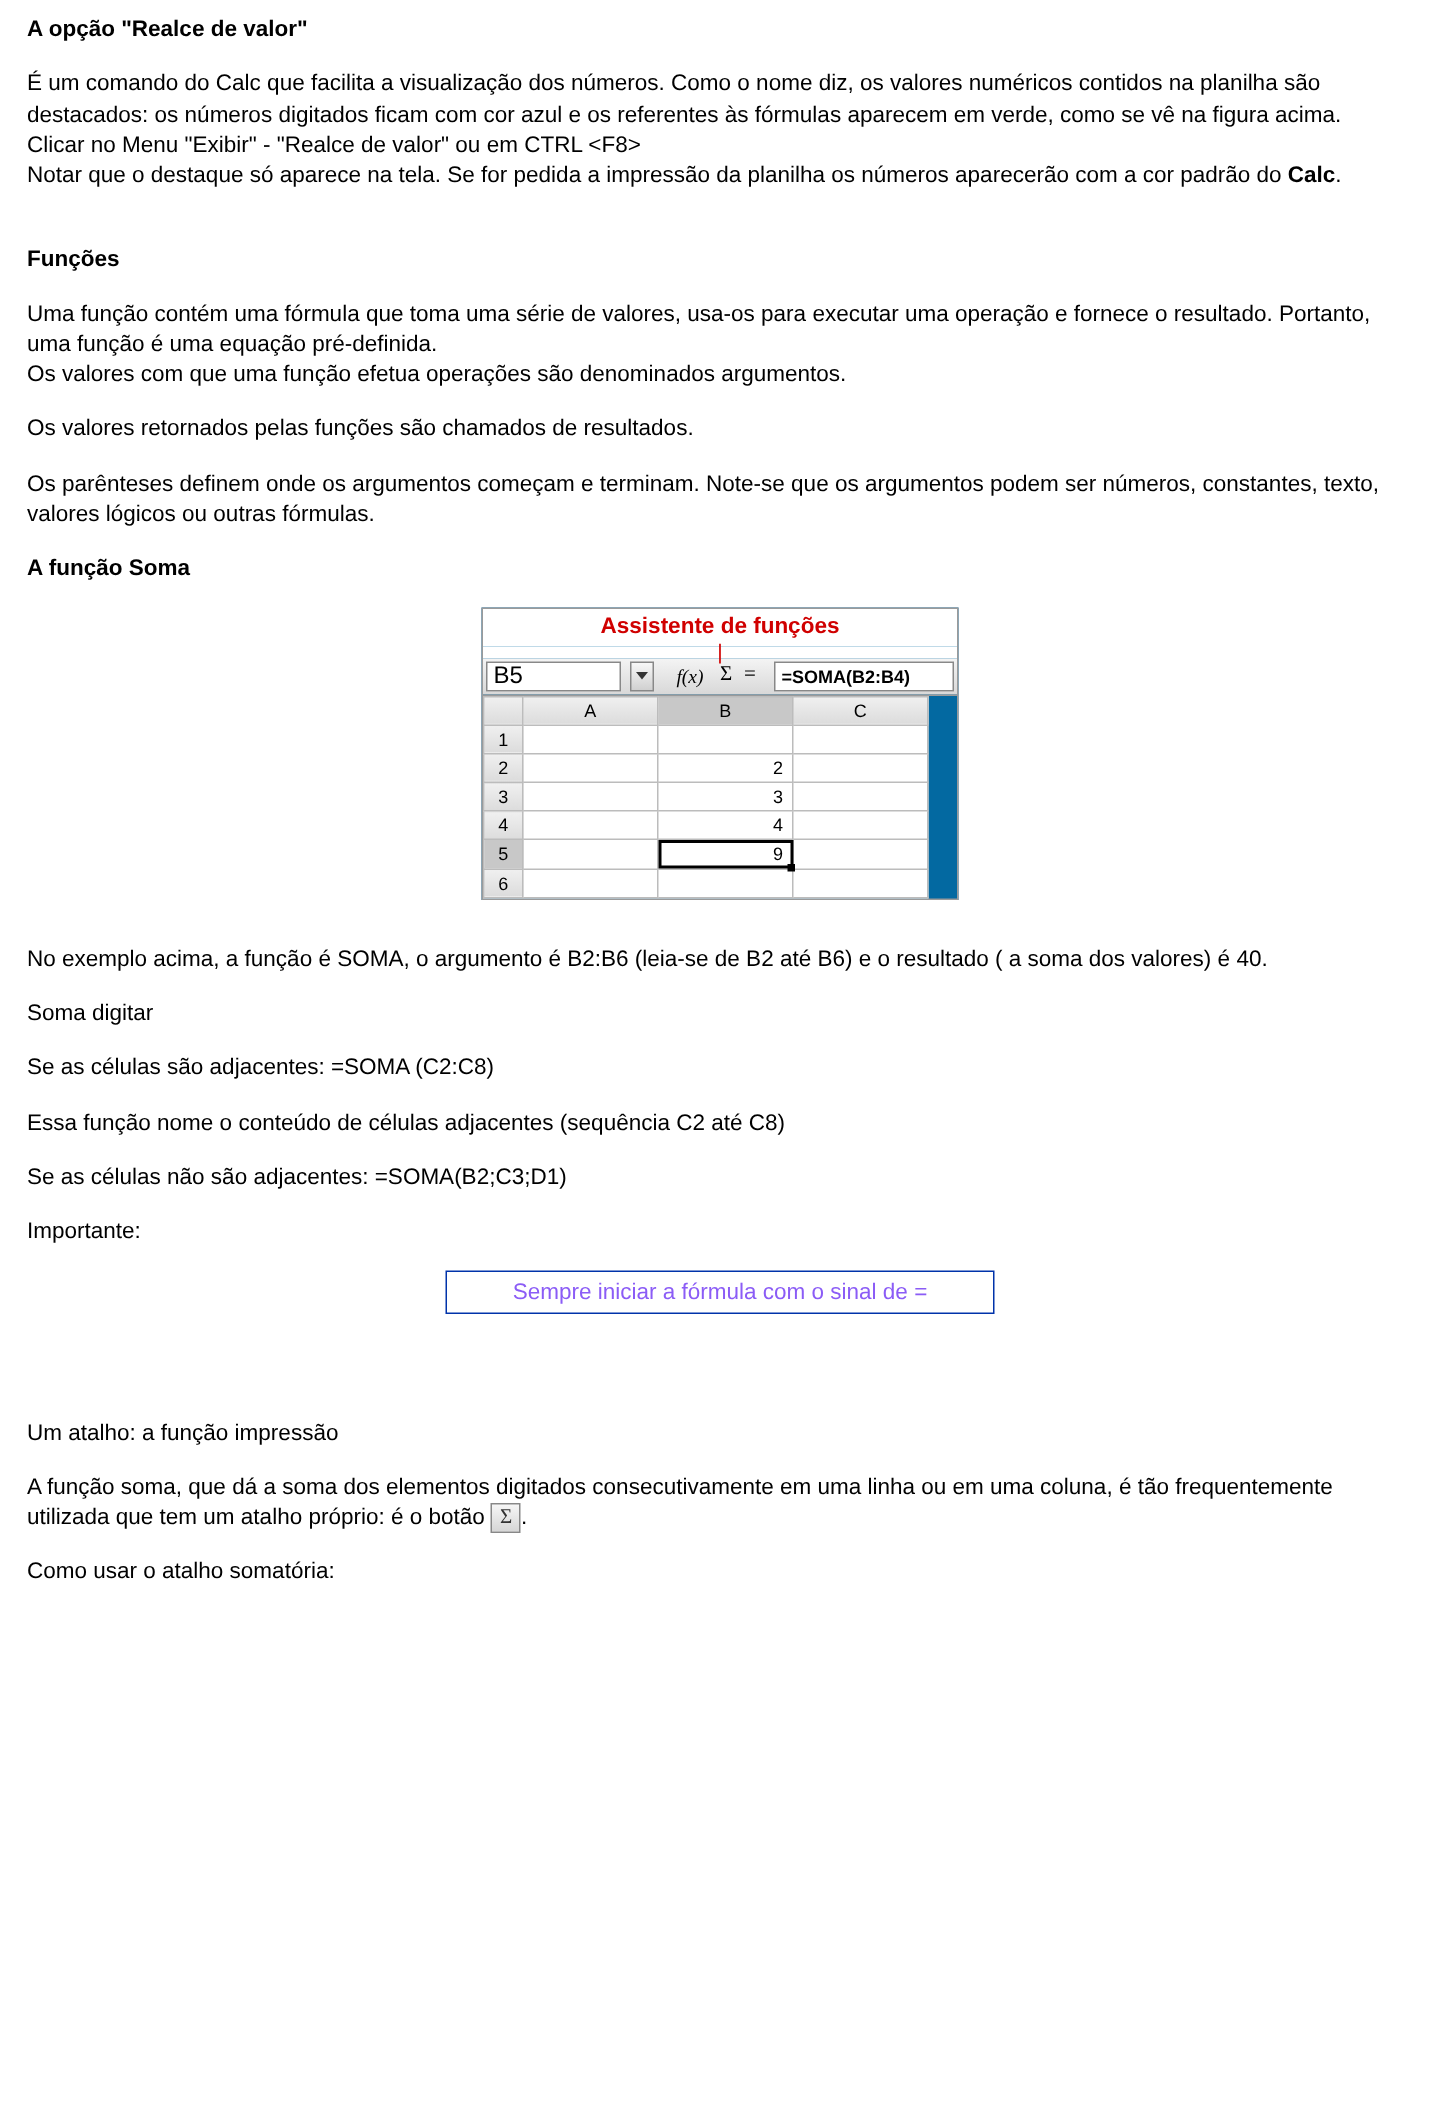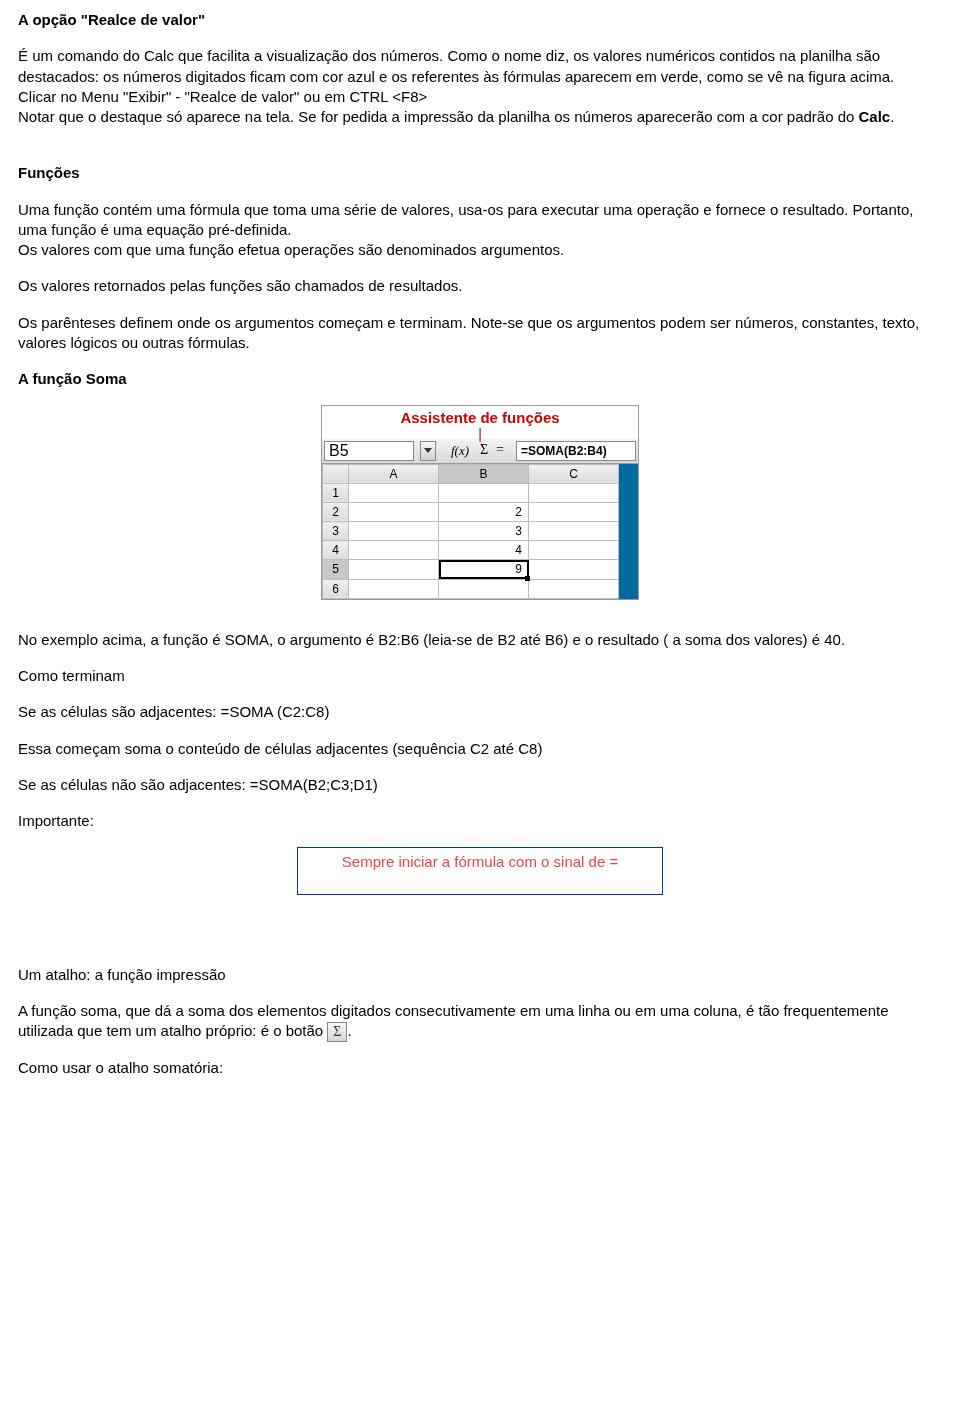--- a/index.html
+++ b/index.html
@@ -16,22 +16,22 @@
     width: 960px;
     padding: 10px 18px 30px 18px;
     line-height: 1.35;
   }
   .bold { font-weight: bold; }
   p { margin: 0 0 16px 0; }
   .mt-gap { margin-top: 36px; }
   .center-img { text-align: center; margin: 10px 0 30px 0; }
   .tip-box {
     border: 1px solid #0033aa;
-    color: #ef4444;
-    padding: 4px 12px 21px 12px;
+    color: #8b5cf6;
+    padding: 4px 12px 2px 12px;
     width: 340px;
     margin: 0 auto;
     text-align: center;
     font-size: 15px;
   }
   
   .ss {
     display: inline-block;
     background: #0369a1;
     border: 1px solid #9a9a9a;
@@ -252,23 +252,23 @@
         <td></td>
         <td></td>
         <td></td>
       </tr>
     </tbody>
         </table>
   </div>
 </div>
 
 <p>No exemplo acima, a função é SOMA, o argumento é B2:B6 (leia-se de B2 até B6) e o resultado ( a soma dos valores) é 40.</p>
-<p>Como terminam</p>
+<p>Soma digitar</p>
 <p>Se as células são adjacentes: =SOMA (C2:C8)</p>
-<p>Essa começam soma o conteúdo de células adjacentes (sequência C2 até C8)</p>
+<p>Essa função nome o conteúdo de células adjacentes (sequência C2 até C8)</p>
 <p>Se as células não são adjacentes: =SOMA(B2;C3;D1)</p>
 <p>Importante:</p>
 
 <div class="tip-box">Sempre iniciar a fórmula com o sinal de =</div>
 
 <p class="mt-gap" style="margin-top:70px;">Um atalho: a função impressão</p>
 
 <p>
   <span>A função soma, que dá a soma dos elementos digitados consecutivamente em uma linha ou em uma coluna, é tão frequentemente utilizada que tem um atalho próprio: é o botão </span><span class="sigma-btn">Σ</span><span>.</span>
 </p>

